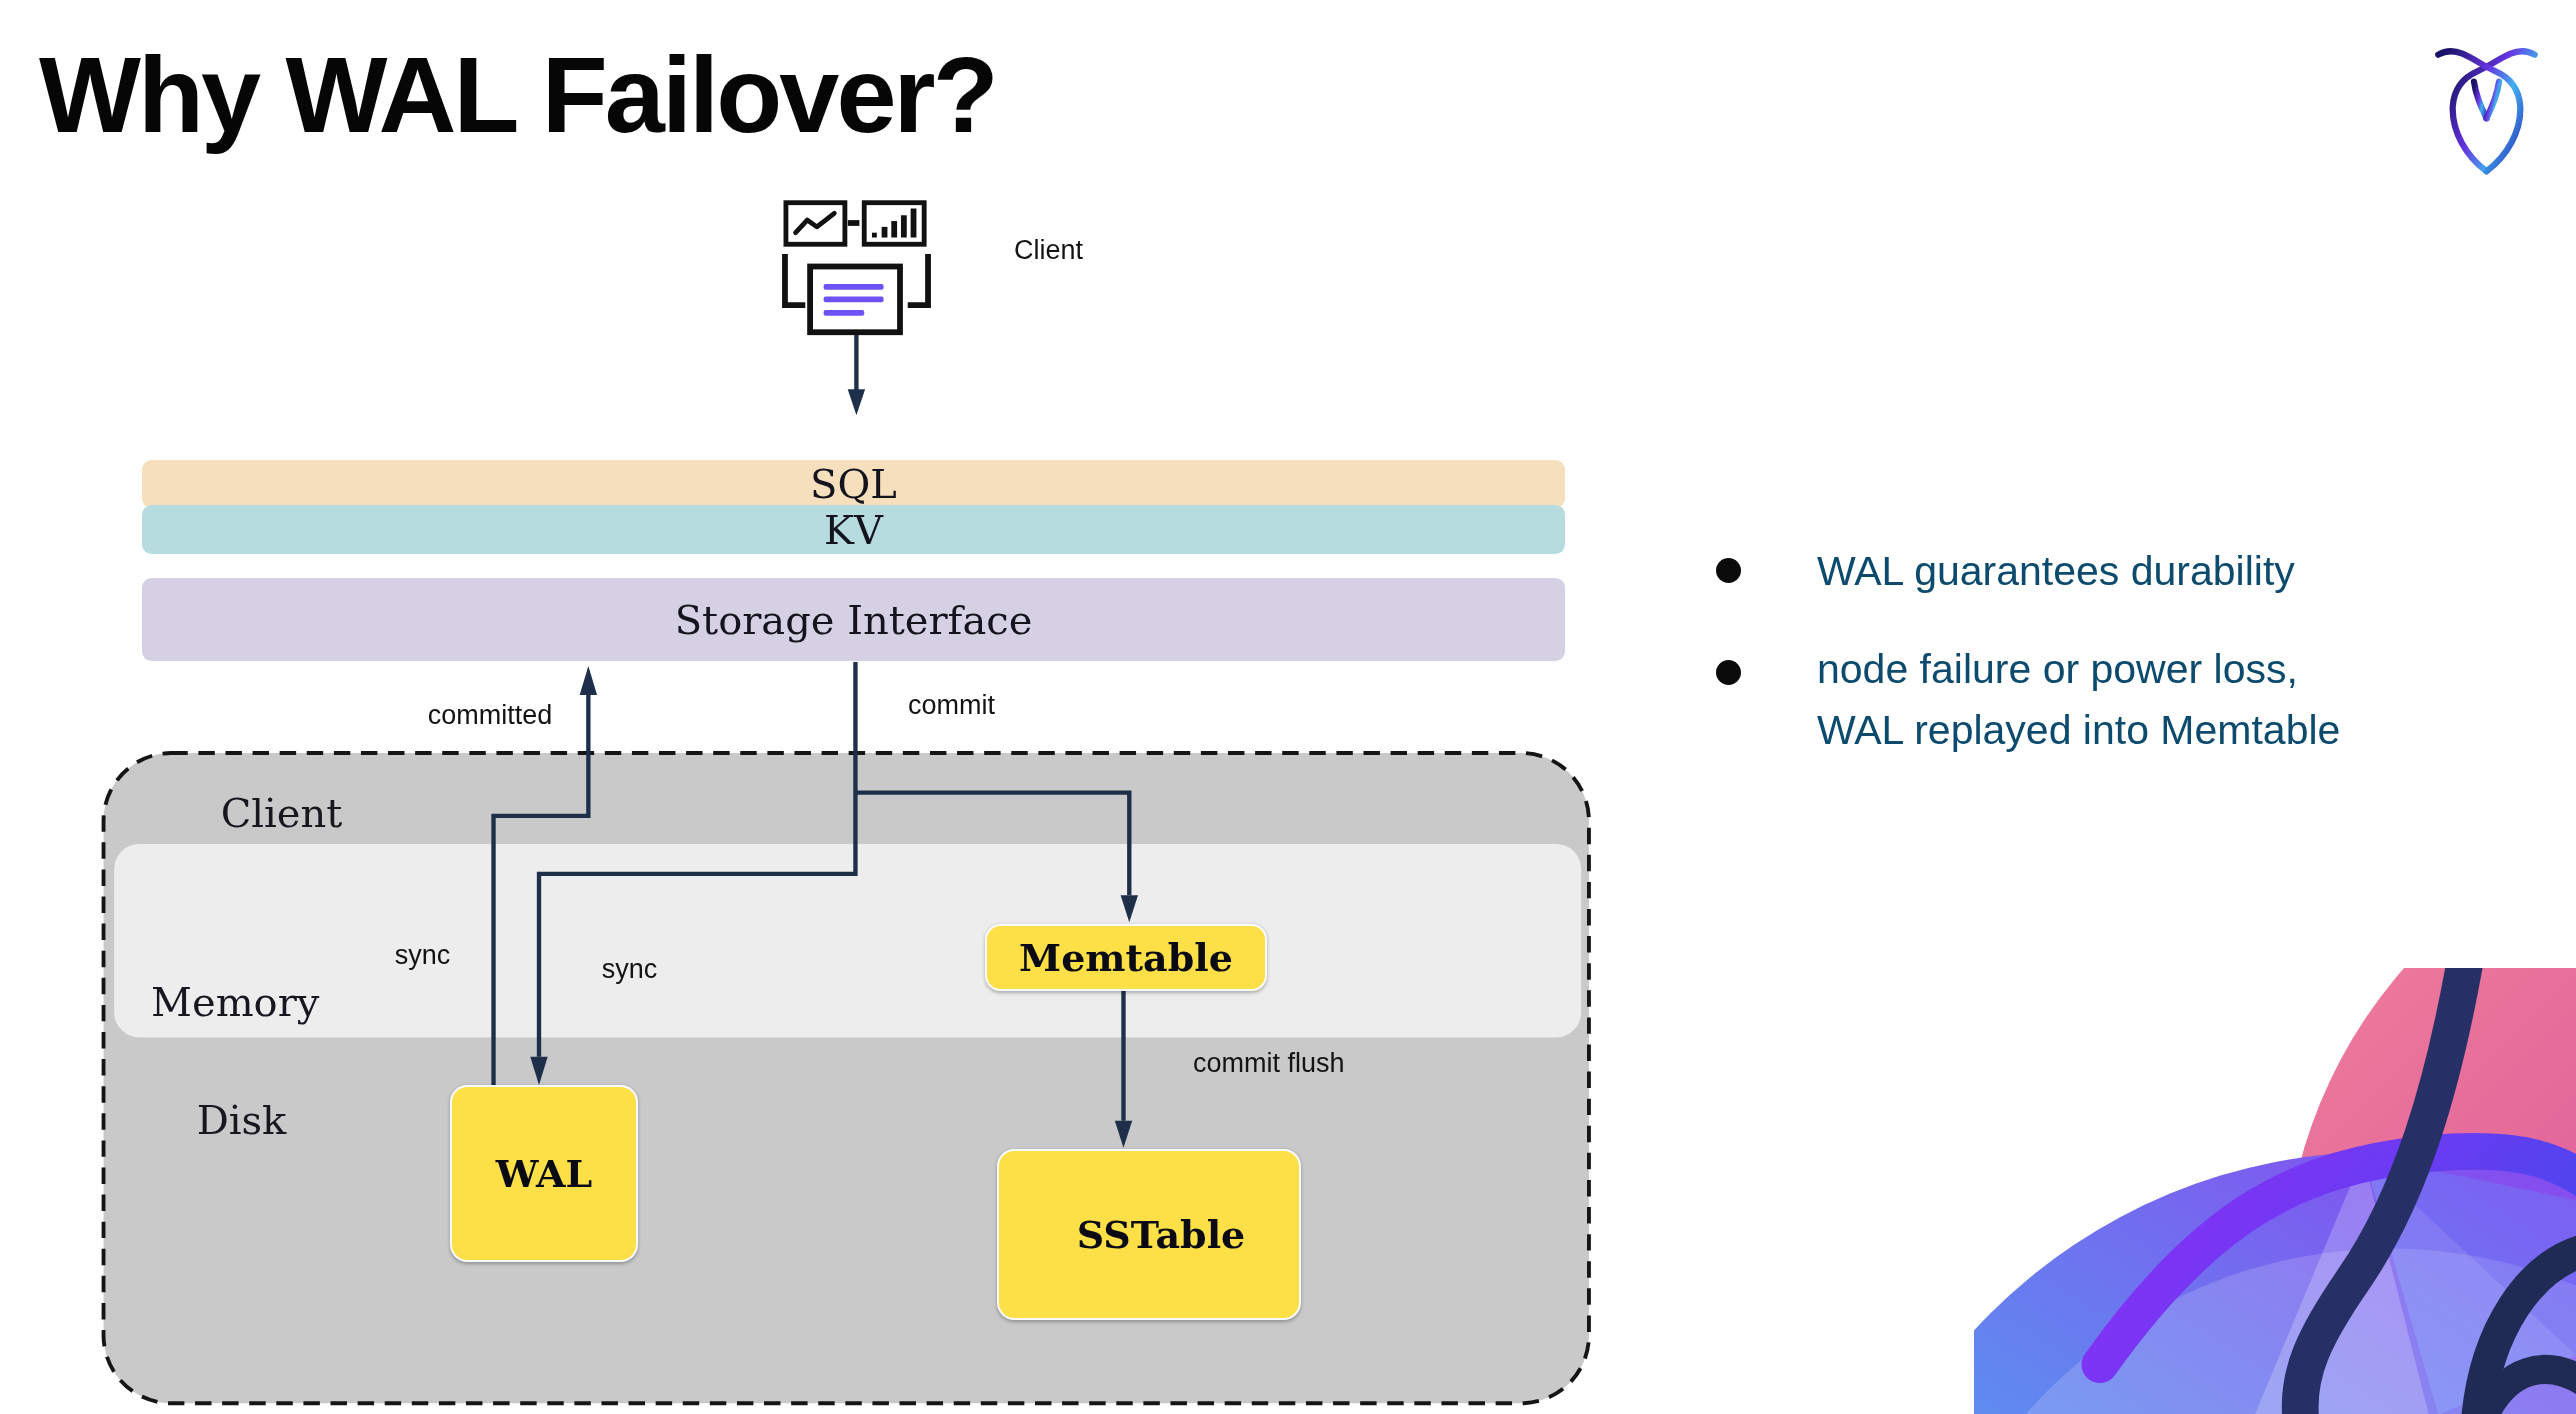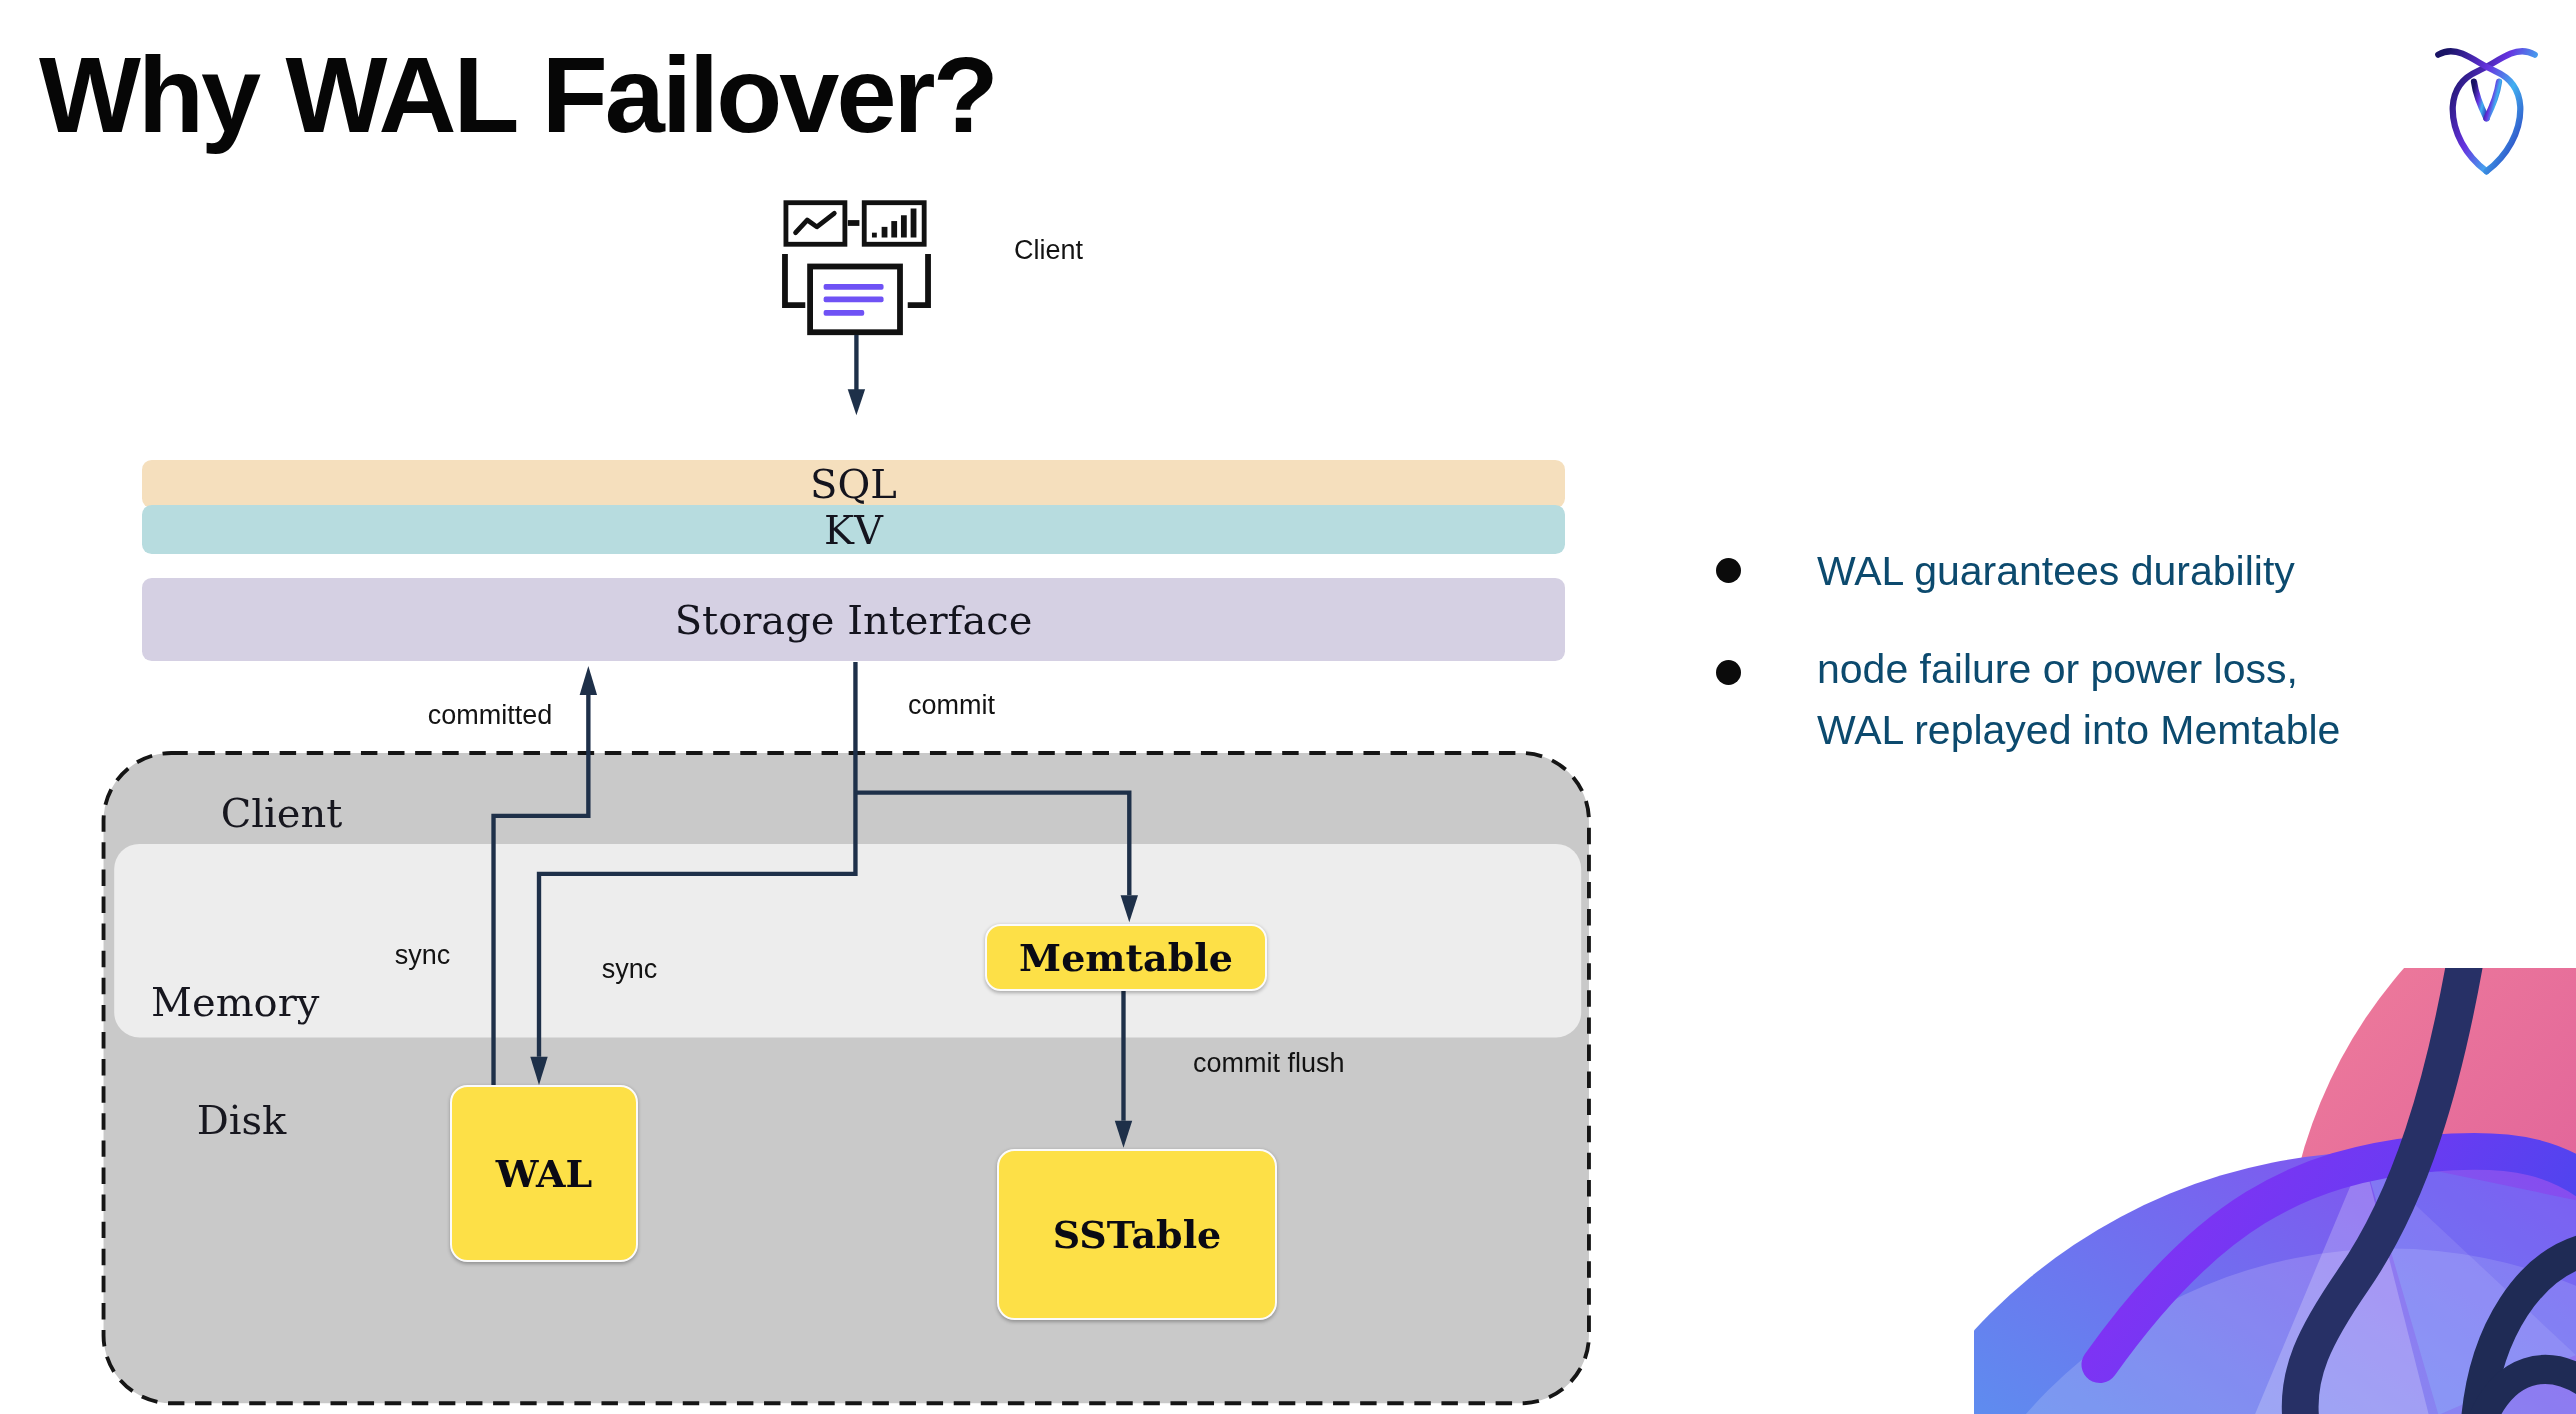--- a/index.html
+++ b/index.html
@@ -116,21 +116,21 @@
   <div class="abs edge-label" style="left:374px;top:930px;width:97px;">sync</div>
   <div class="abs edge-label" style="left:581px;top:944px;width:97px;">sync</div>
   <div class="abs edge-label" style="left:1193px;top:1038px;width:232px;text-align:left;">commit flush</div>
 
   <div class="abs node" style="left:985px;top:924px;width:278px;height:63px;border-radius:15.5px;">
     <span>Memtable</span>
   </div>
   <div class="abs node" style="left:450px;top:1085px;width:184px;height:173px;">
     <span>WAL</span>
   </div>
-  <div class="abs node" style="left:997px;top:1149px;width:276px;height:167px;">
+  <div class="abs node" style="left:997px;top:1149px;width:276px;height:167px;padding-left:24px;">
     <span>SSTable</span>
   </div>
 
   <div class="abs bullet-dot" style="left:1716px;top:558px;"></div>
   <div class="abs bullet-text" style="left:1817px;top:541px;width:735px;">
     <div>WAL guarantees durability</div>
   </div>
   <div class="abs bullet-dot" style="left:1716px;top:660px;"></div>
   <div class="abs bullet-text" style="left:1817px;top:639px;width:755px;">
     <div>node failure or power loss,</div>

